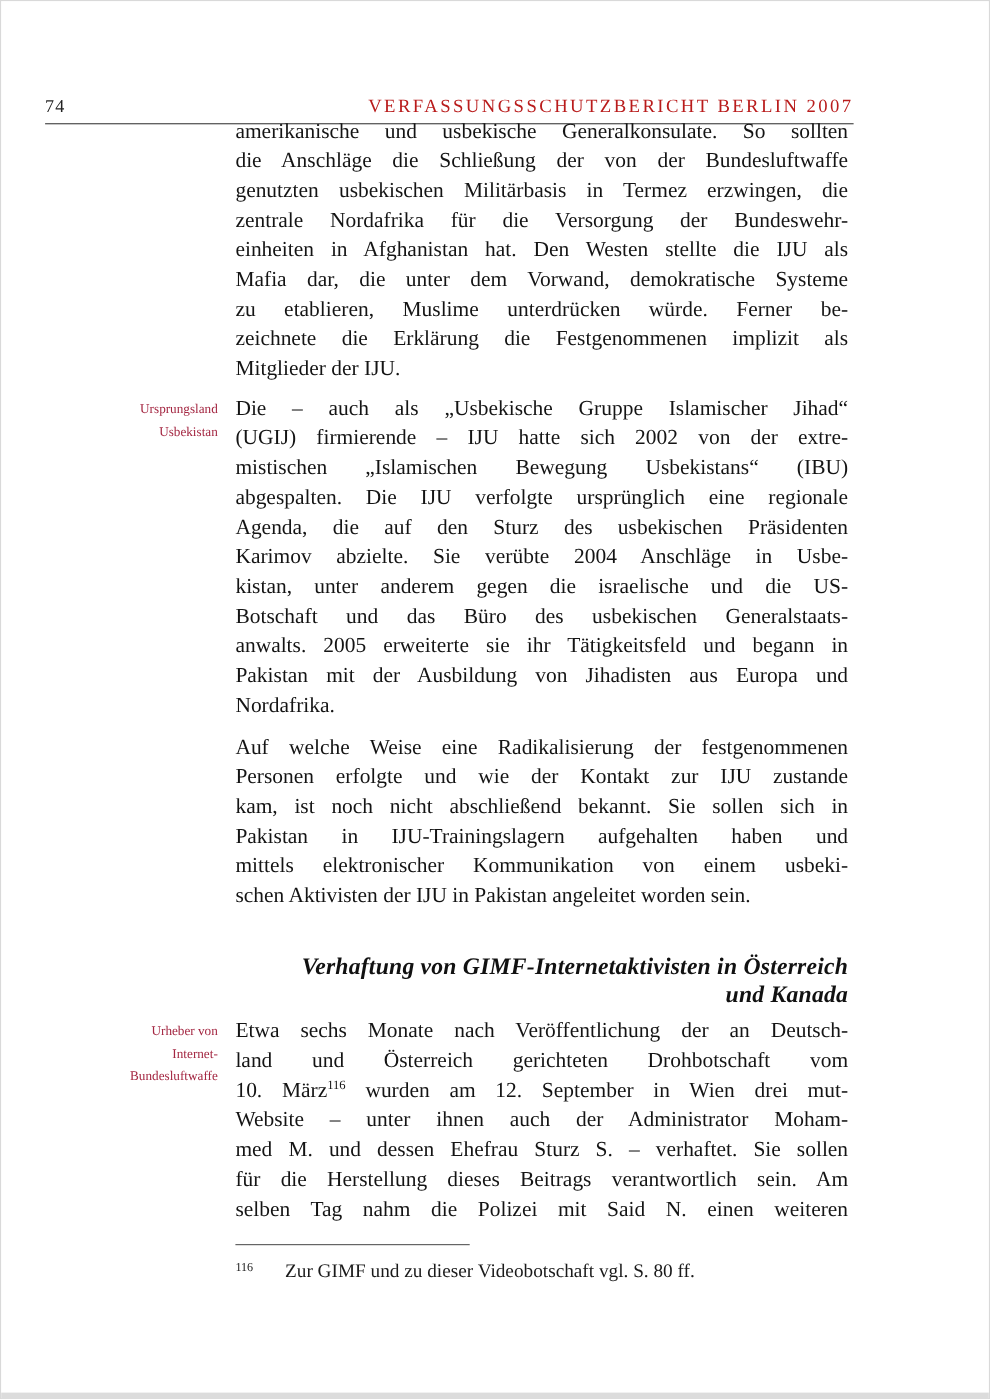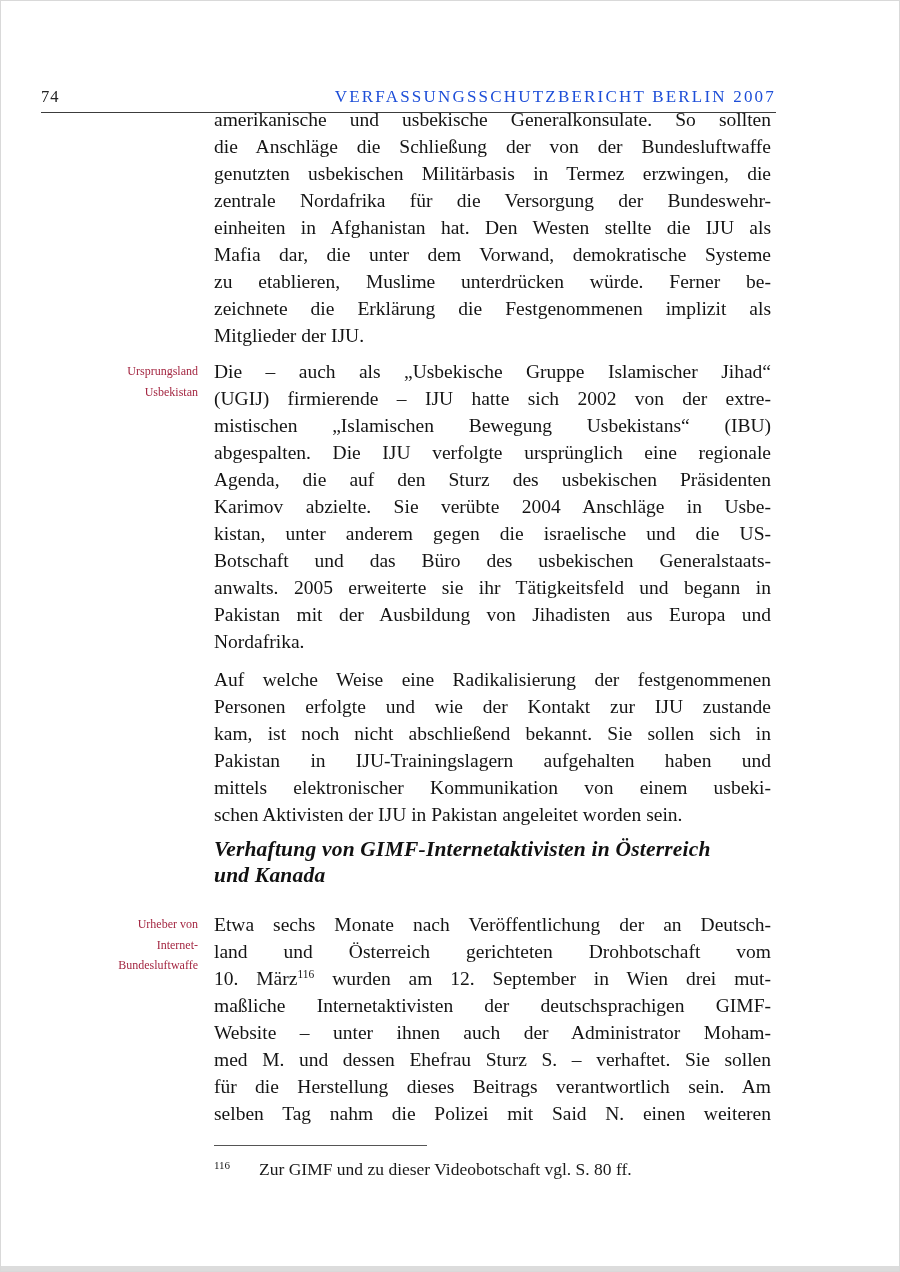--- a/index.html
+++ b/index.html
@@ -29,21 +29,21 @@
     padding-bottom: 5px;
   }
   .page-number {
     font-size: 16.5px;
     letter-spacing: 1px;
     color: #222;
   }
   .header-title {
     font-size: 17px;
     letter-spacing: 2.2px;
-    color: #1d4ed8;
+    color: #b91c1c;
     white-space: nowrap;
   }
   .header-rule {
     border-top: 1.6px solid #3c3c3c;
     width: 100%;
     height: 0;
   }
   
   .content {
     position: absolute;
@@ -64,22 +64,22 @@
     color: #a42742;
   }
   .body-col {
     margin-left: 16px;
     width: 557px;
     flex: 0 0 557px;
   }
   .row.para { margin-bottom: 10px; }
   .row.mb-p1 { margin-bottom: 9px; }
   .row.mb-p2 { margin-bottom: 11px; }
-  .row.mb-p3 { margin-bottom: 8px; }
-  .row.mb-h  { margin-bottom: 23px; }
+  .row.mb-p3 { margin-bottom: 37px; }
+  .row.mb-h  { margin-bottom: 7px; text-align: right; }
   .row.mb-0  { margin-bottom: 16px; }
   .line {
     font-size: 19.5px;
     line-height: 27px;
     text-align: justify;
     text-align-last: justify;
     white-space: normal;
   }
   .line.lastline { text-align-last: left; }
   .line sup {
@@ -194,21 +194,20 @@
       <div class="row para mb-0">
         <div class="note-col">
           <div class="note-line">Urheber von</div>
           <div class="note-line">Internet-</div>
           <div class="note-line">Bundesluftwaffe</div>
         </div>
         <div class="body-col">
           <div class="line">Etwa sechs Monate nach Veröffentlichung der an Deutsch-</div>
           <div class="line">land und Österreich gerichteten Drohbotschaft vom</div>
           <div class="line">10. März<sup>116</sup> wurden am 12. September in Wien drei mut-</div>
-          <div class="line">maßliche Internetaktivisten der deutschsprachigen GIMF-</div>
           <div class="line">Website – unter ihnen auch der Administrator Moham-</div>
           <div class="line">med M. und dessen Ehefrau Sturz S. – verhaftet. Sie sollen</div>
           <div class="line">für die Herstellung dieses Beitrags verantwortlich sein. Am</div>
           <div class="line">selben Tag nahm die Polizei mit Said N. einen weiteren</div>
         </div>
       </div>
       <div class="row footnote-block">
         <div class="note-col"></div>
         <div class="body-col">
           <div class="footnote-sep"></div>

